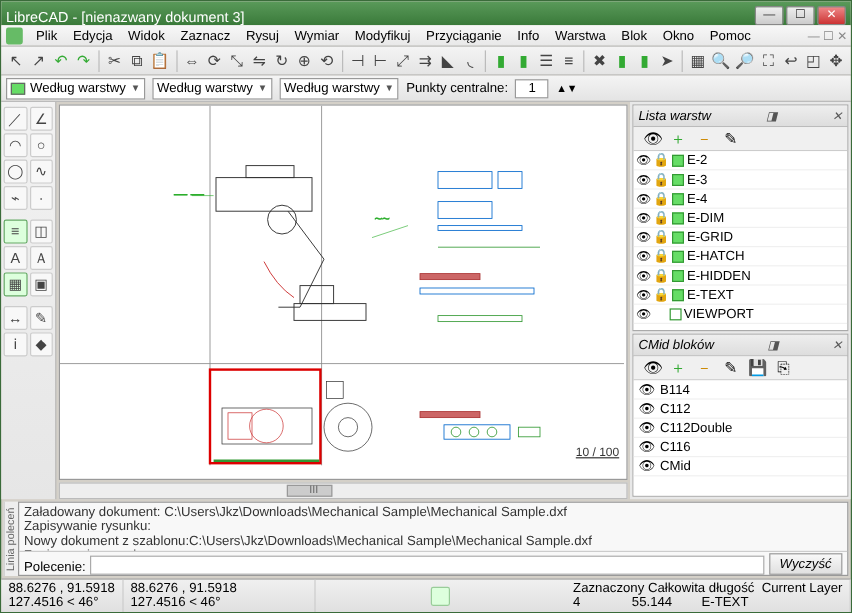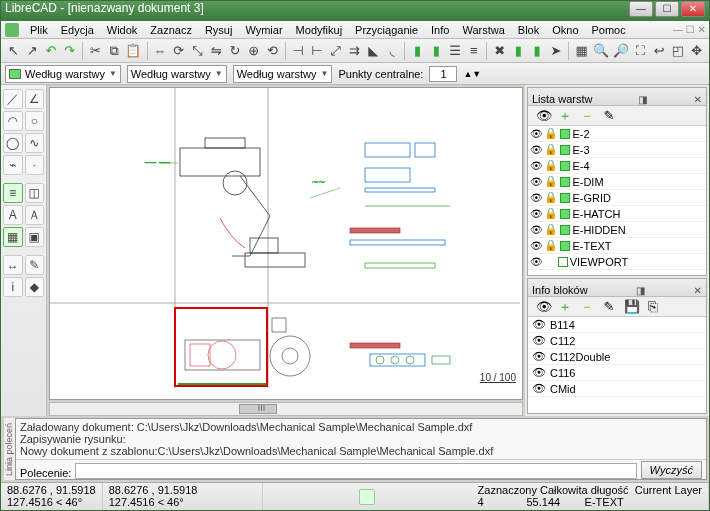--- a/index.html
+++ b/index.html
@@ -1,17 +1,17 @@
 <!DOCTYPE html>
 <html><head>
 <meta charset="utf-8">
 <style>
 * { box-sizing: border-box; margin: 0; padding: 0; font-family: "Segoe UI", Tahoma, sans-serif; font-size: 11px; }
 body { width: 710px; height: 511px; background: #d4d0c8; display: flex; flex-direction: column; border: 1px solid #3a6b3a; overflow: hidden; }
-.titlebar { height: 20px; background: linear-gradient(#5a9a5a,#3a7a3a); color: #fff; display: flex; align-items: flex-start; padding: 0 4px; }
+.titlebar { height: 20px; background: linear-gradient(#5a9a5a,#3a7a3a); color: #fff; display: flex; align-items: flex-end; padding: 0 4px; }
 .titlebar .tbtxt { flex: 1; font-size: 12px; }
 .winbtns { display: flex; gap: 2px; }
 .winbtn { width: 24px; height: 16px; background: linear-gradient(#eee,#ccc); border: 1px solid #888; border-radius: 2px; text-align: center; line-height: 13px; font-size: 10px; color:#333; }
 .winbtn.close { background: linear-gradient(#e88,#c33); color:#fff; }
 .menubar { height: 18px; background: linear-gradient(#f8f8f8,#e8e8e8); display: flex; align-items: center; padding: 0 4px; border-bottom: 1px solid #bbb; gap: 1px;}
 .menubar .appicon { width:14px; height:14px; background:#6b6; border-radius:2px; margin-right:4px;}
 .menubar span { padding: 2px 6px; }
 .toolbar { height: 24px; background: linear-gradient(#f4f4f4,#e4e4e4); display: flex; align-items: center; padding: 0 4px; gap: 2px; border-bottom: 1px solid #bbb; overflow:hidden;}
 .tbtn { width: 18px; height: 18px; border: 1px solid transparent; border-radius: 2px; display:flex; align-items:center; justify-content:center; font-size:13px; color:#444;}
 .tbtn.g { color:#3a3; }
@@ -26,21 +26,21 @@
 .ltbtn{width:20px;height:20px;border:1px solid #ccc;background:#f8f8f8;border-radius:2px;text-align:center;line-height:18px;font-size:12px;color:#444;}
 .ltbtn.sel{background:#dfd;border-color:#6a6;}
 .canvaswrap { flex:1; display:flex; flex-direction:column; min-width:0;}
 .canvas { flex:1; background:#fff; position:relative; overflow:hidden; border:1px solid #999; margin:2px;}
 .canvas svg{position:absolute;top:0;left:0;}
 .hscroll{height:14px;background:#eee;border:1px solid #bbb;position:relative;margin:0 2px;}
 .hscroll .thumb{position:absolute;left:40%;width:8%;top:1px;bottom:1px;background:#ccc;border:1px solid #999;}
 .zoomlbl{position:absolute;right:4px;bottom:16px;font-size:10px;color:#333;background:#fff;padding:0 2px;text-decoration:underline;}
 .rightpanels { width:184px; display:flex; flex-direction:column; gap:2px; padding:2px; background:#e8e8e8;}
 .panel { border:1px solid #aaa; background:#f6f6f6; display:flex; flex-direction:column; }
-.panel .phead { height:18px; background:linear-gradient(#eee,#ddd); display:flex; align-items:flex-end; padding:0 4px; font-size:11px; border-bottom:1px solid #bbb;}
+.panel .phead { height:18px; background:linear-gradient(#eee,#ddd); display:flex; align-items:center; padding:0 4px; font-size:11px; border-bottom:1px solid #bbb;font-style:italic;}
 .panel .phead .x{margin-left:auto;font-size:10px;color:#555;}
 .panel .ptbar { height:20px; background:#f0f0f0; display:flex; gap:8px; padding:0 8px; align-items:center; border-bottom:1px solid #ccc;}
 .panel .ptbar .pico{width:14px;height:14px;text-align:center;font-size:13px;line-height:14px;}
 .panel .plist { flex:1; background:#fff; overflow:hidden;}
 .lrow { height:16px; display:flex; align-items:center; padding:0 2px; gap:2px; font-size:11px; border-bottom:1px solid #f0f0f0;}
 .lrow .sw{width:10px;height:10px;background:#6d6;border:1px solid #393;}
 .lrow .eye{font-size:10px;}
 .brow{height:16px;display:flex;align-items:center;gap:4px;padding:0 4px;font-size:11px;border-bottom:1px solid #f0f0f0;}
 .cmdpanel { height:62px; border:1px solid #999; margin:2px; background:#f8f8f8; display:flex; flex-direction:column;}
 .cmdlog{flex:1;padding:2px 4px;font-size:10px;color:#333;overflow:hidden;line-height:12px;}
@@ -318,21 +318,21 @@
         <div class="lrow">
             <span class="eye">👁</span>
             <span>　</span>
             <span class="sw" style="background:#fff"></span>
             <span>VIEWPORT</span>
           </div>
       </div>
     </div>
     <div class="panel" style="flex:1">
       <div class="phead">
-          <span>Info bloków</span>
+          <span>CMid bloków</span>
           <span class="x">◨</span>
           <span class="x">✕</span>
         </div>
       <div class="ptbar">
         <span class="pico">👁</span>
         <span class="pico" style="color:#3a3">＋</span>
         <span class="pico" style="color:#c80">－</span>
         <span class="pico">✎</span>
         <span class="pico">💾</span>
         <span class="pico">⎘</span>

